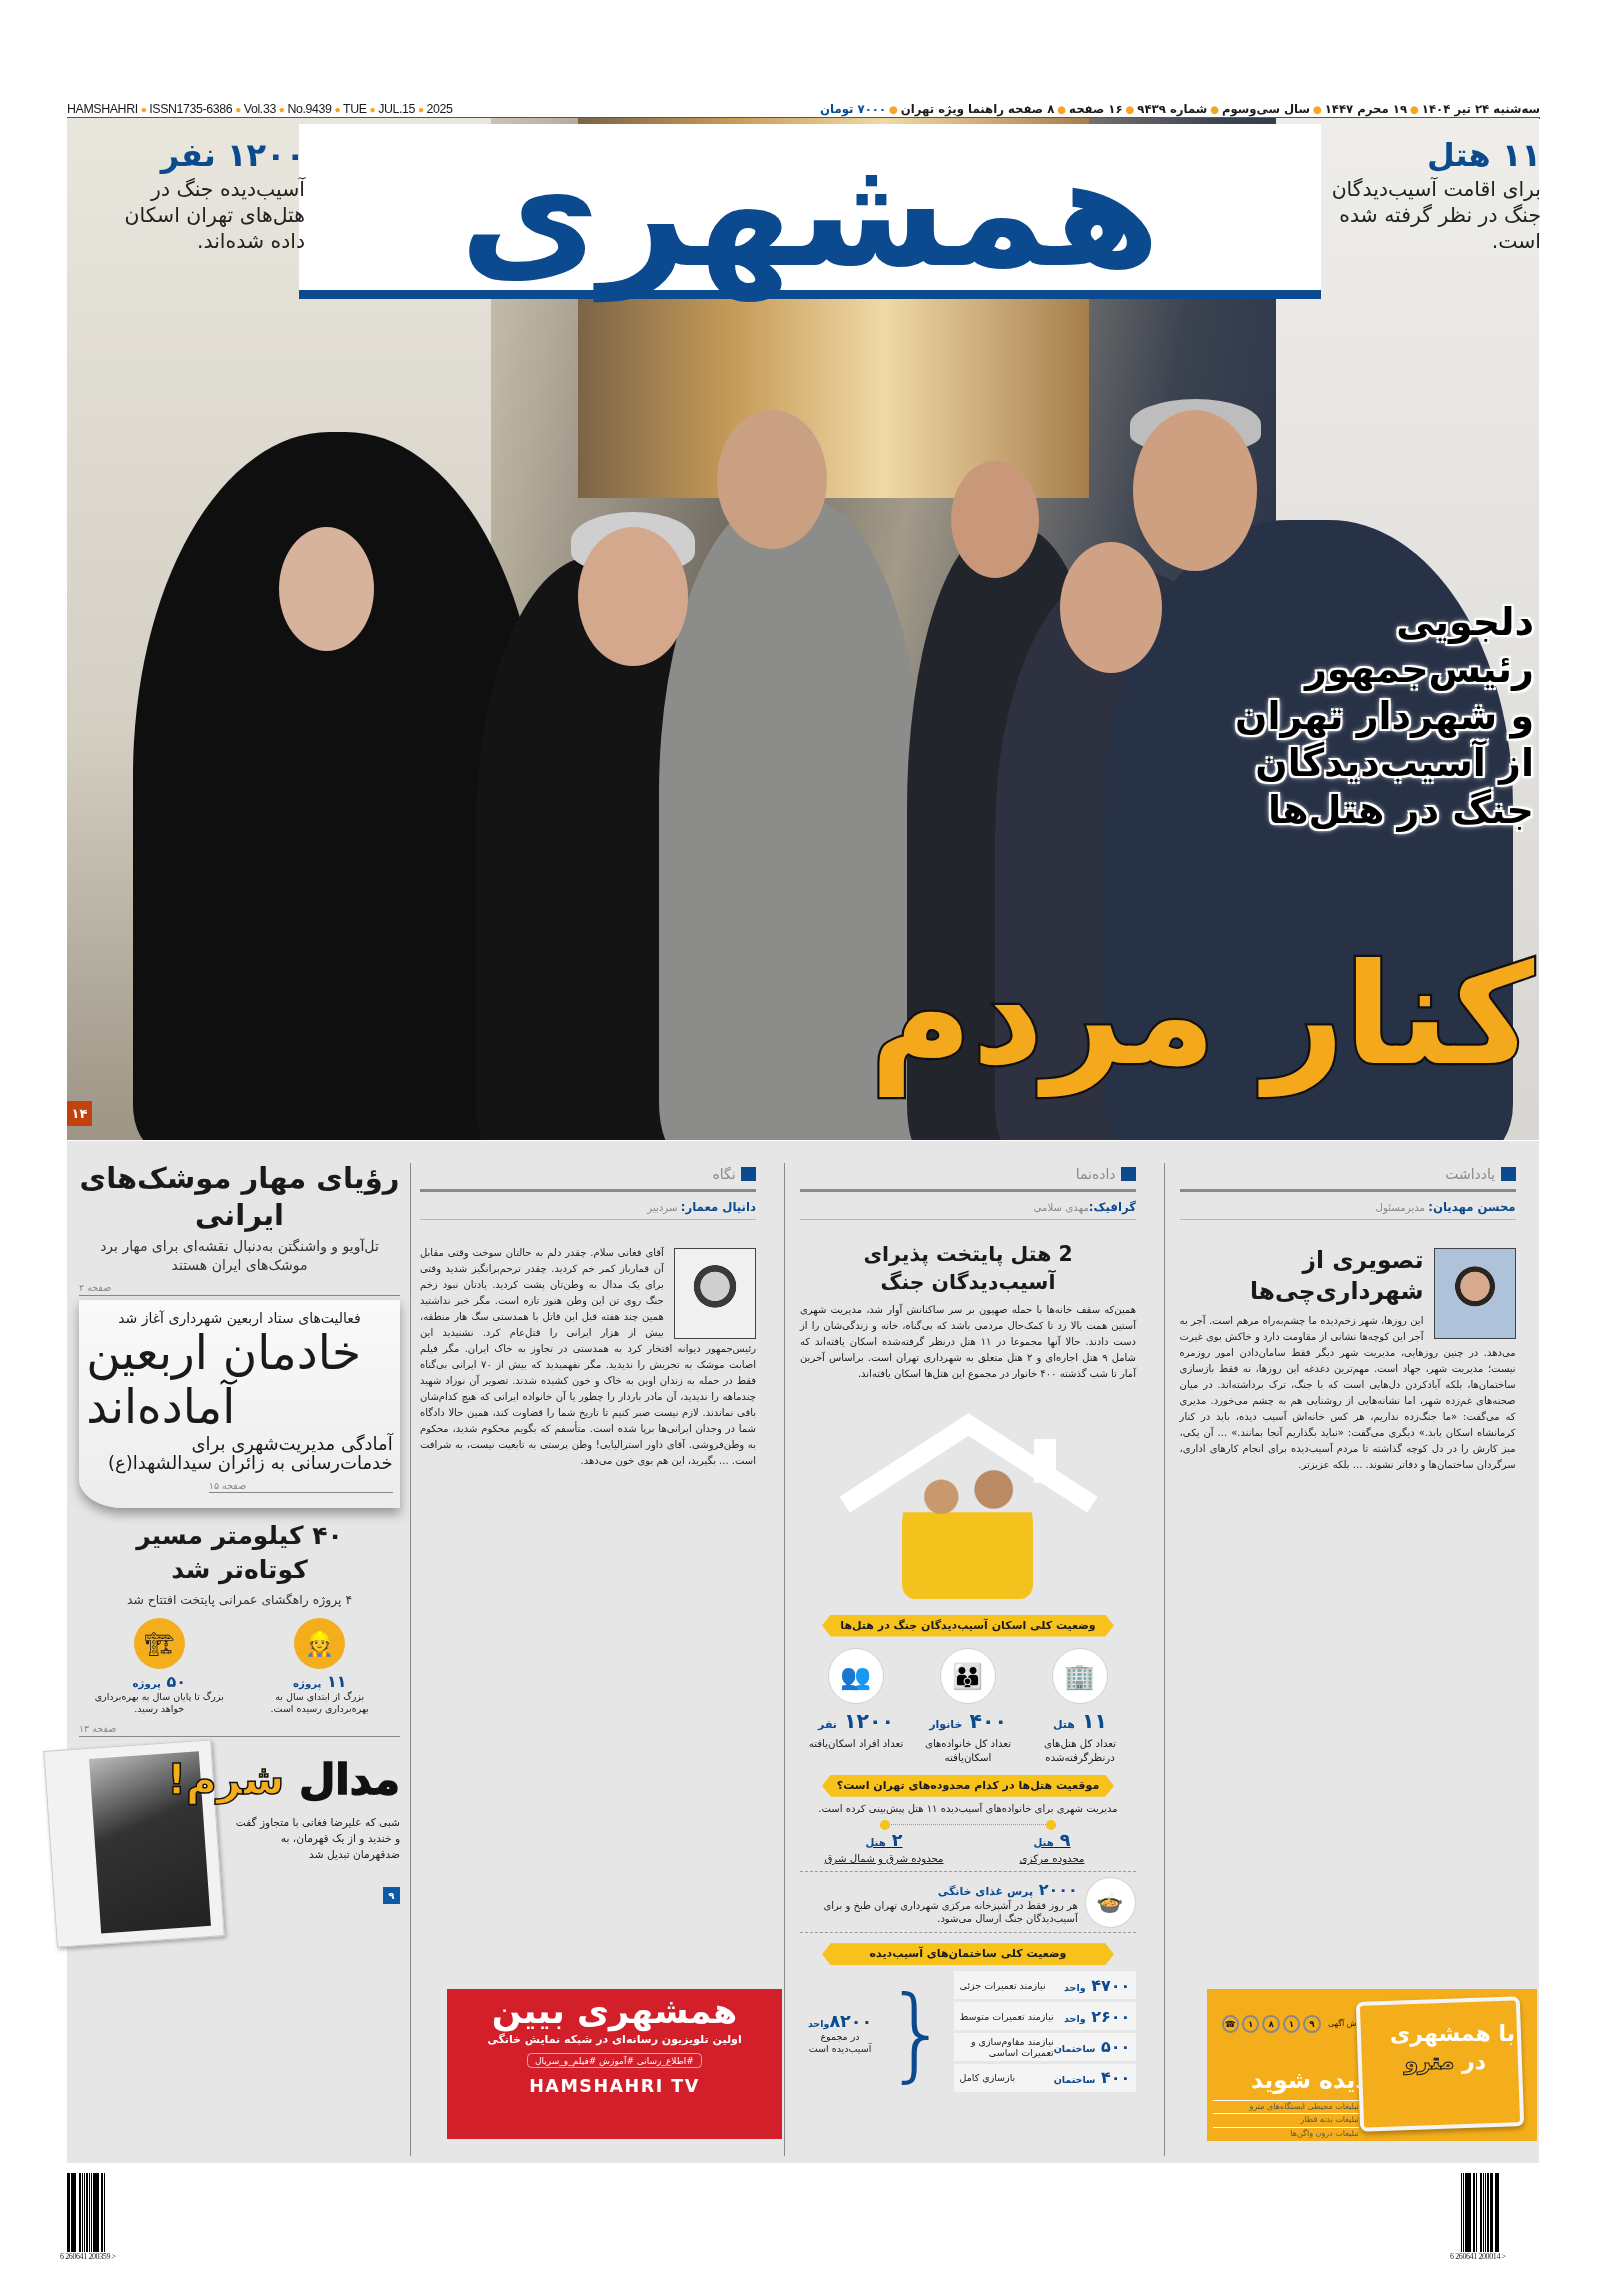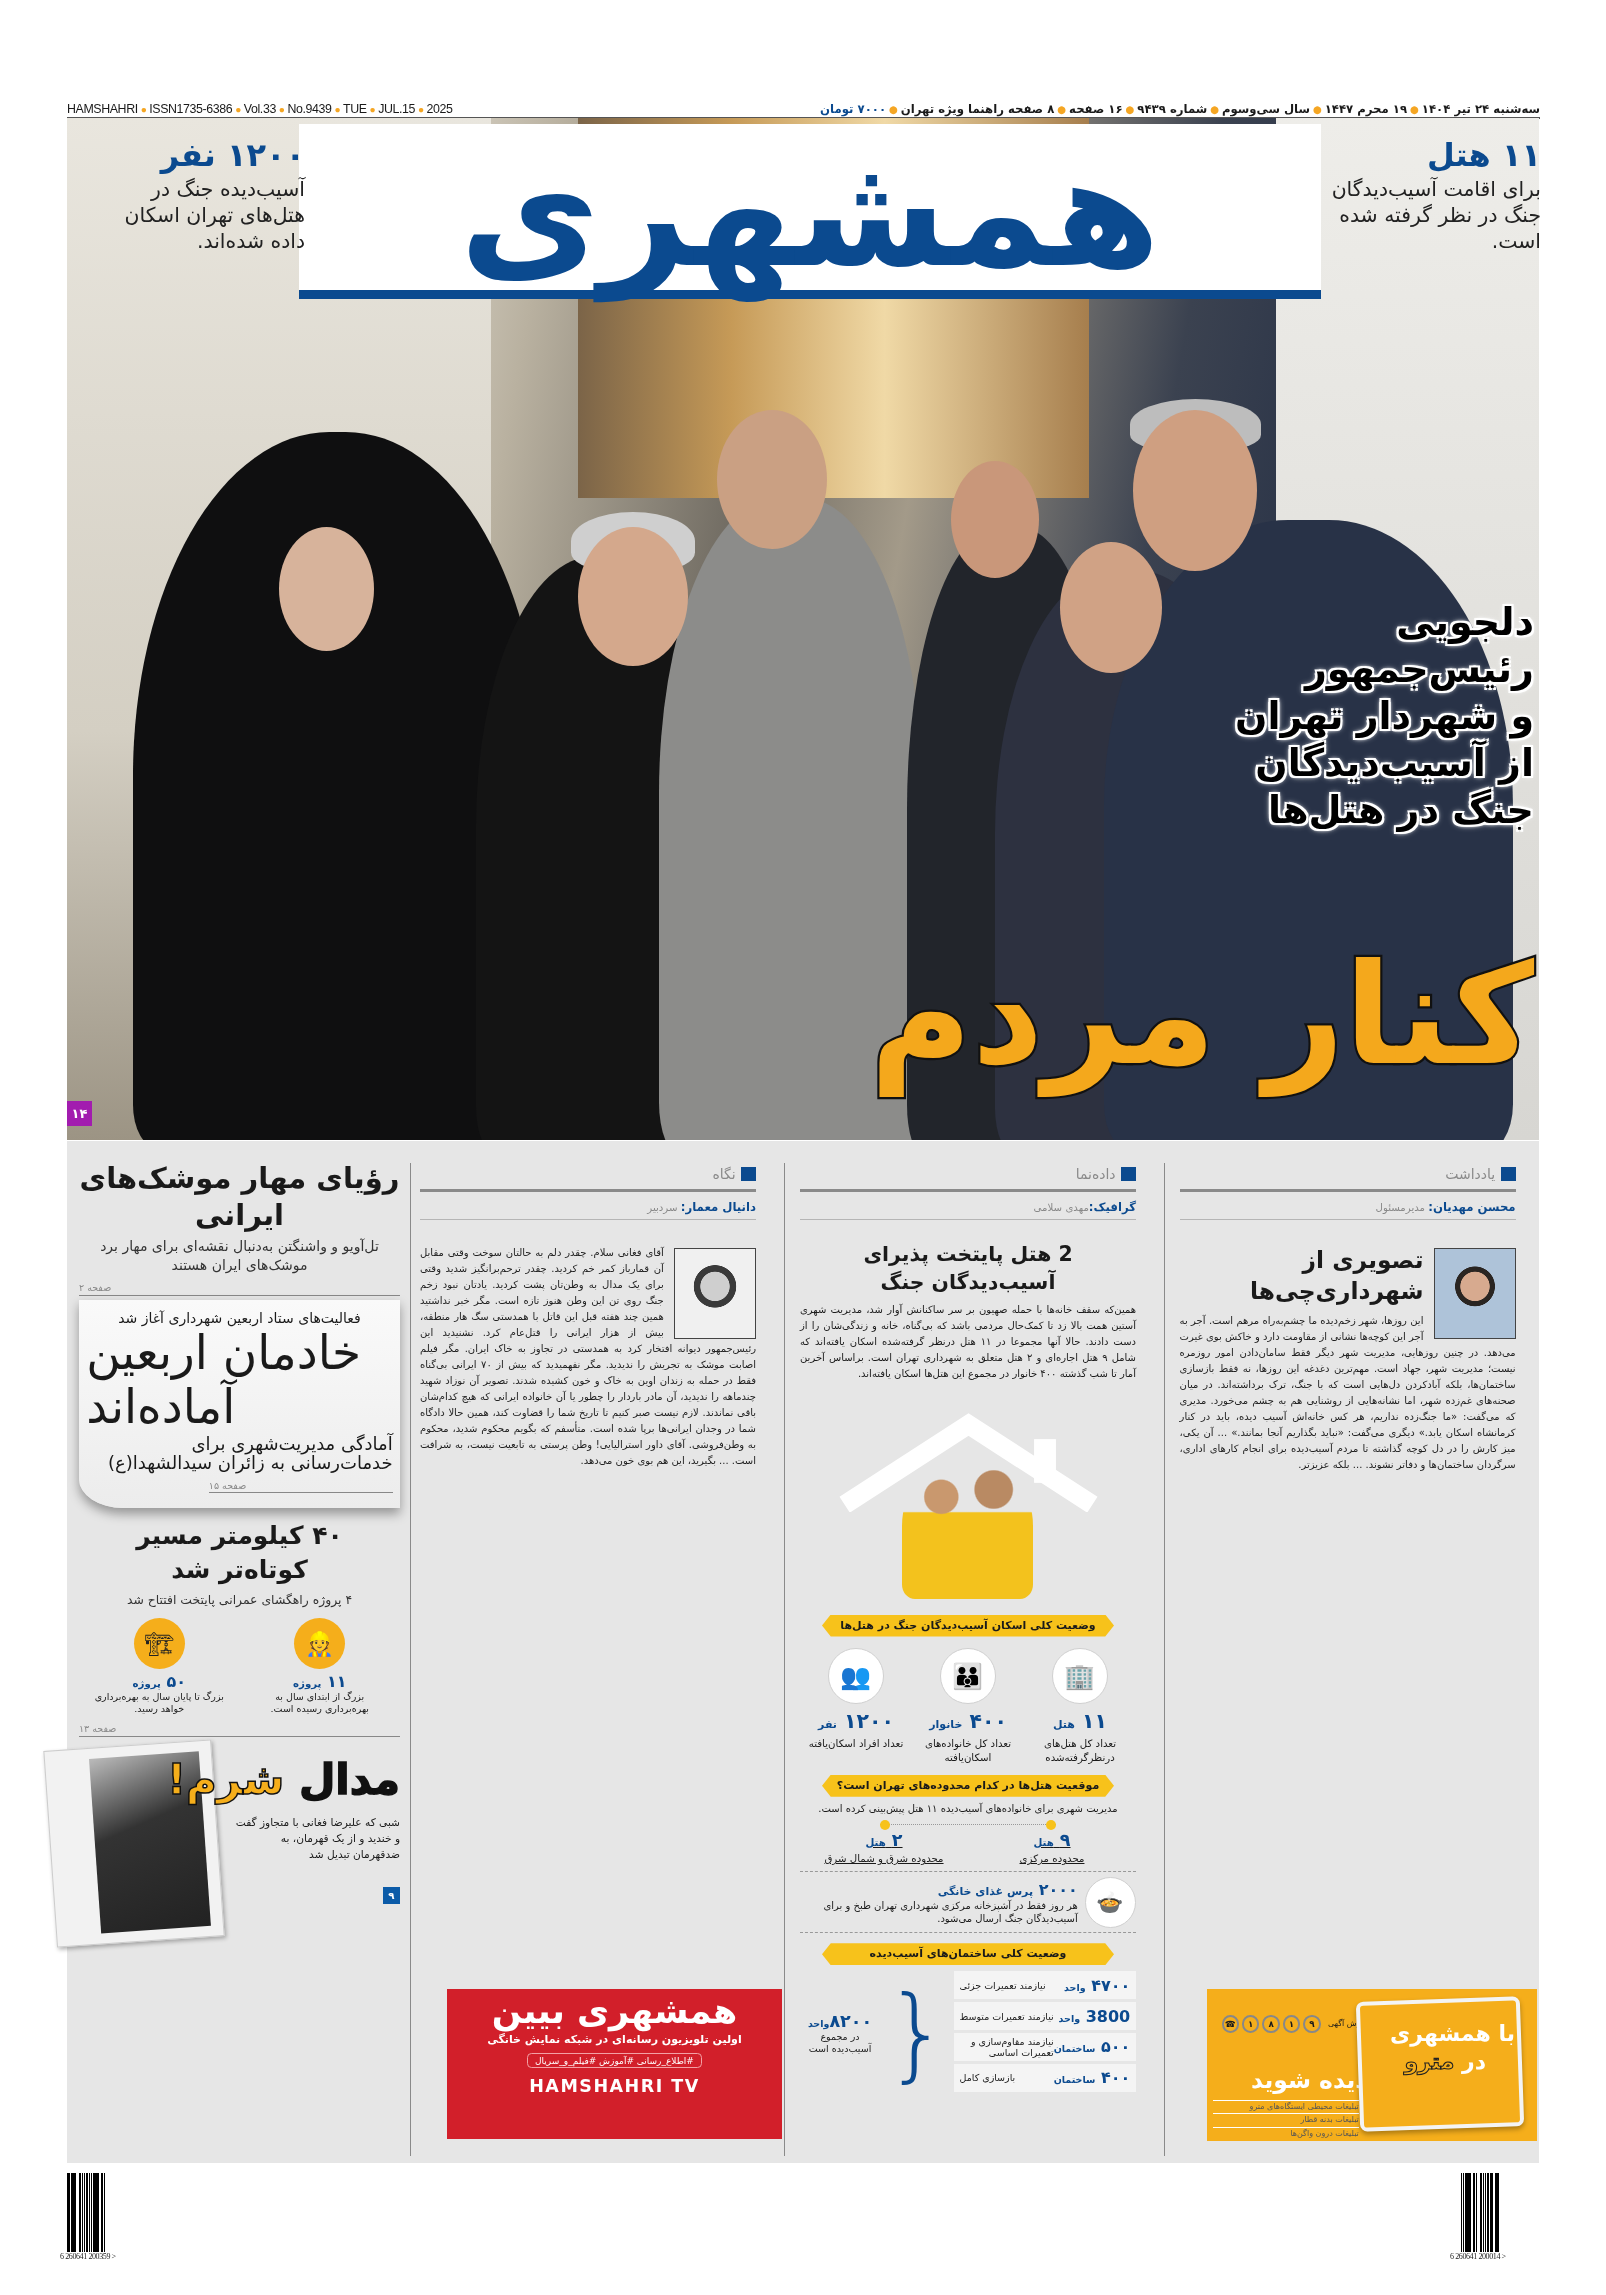--- a/index.html
+++ b/index.html
@@ -45,21 +45,21 @@
   .side-box { position: absolute; top: 135px; width: 219px; direction: rtl; text-align: right; }
   .side-box .big { font-weight: bold; color: #0b4a8f; font-size: 32px; line-height: 41px; }
   .side-box .txt { font-size: 20.4px; line-height: 26px; color: #222; }
   .side-right { left: 1322px; }
   .side-left { left: 86px; }
 
   .hero-kicker { position: absolute; right: 73px; top: 599px; direction: rtl; text-align: right; color: #000; font-weight: bold; font-size: 38px; line-height: 47px;
                  text-shadow: 0 0 4.4px #fff, 0 0 4.4px #fff, 0 0 7.3px #fff, 2.2px 2.2px 0 #fff, -2.2px -2.2px 0 #fff, 2.2px -2.2px 0 #fff, -2.2px 2.2px 0 #fff; }
   .hero-title { position: absolute; right: 73px; top: 942px; direction: rtl; color: #f4a81c; font-weight: bold; font-size: 139px; line-height: 146px;
                 -webkit-text-stroke: 4.4px #111; paint-order: stroke fill; letter-spacing: -2.9px; }
-  .page-badge { position: absolute; left: 67px; top: 1101px; width: 25px; height: 25px; background: #a21caf; color: #fff; font-size: 13px; font-weight: bold; display: flex; align-items: center; justify-content: center; }
+  .page-badge { position: absolute; left: 67px; top: 1101px; width: 25px; height: 25px; background: #c2410c; color: #fff; font-size: 13px; font-weight: bold; display: flex; align-items: center; justify-content: center; }
 
   
   .lower { position: absolute; left: 67px; top: 1141px; width: 1472px; height: 1022px; background: #e6e6e6; }
   .col { position: absolute; top: 22px; direction: rtl; }
   .col-rule { position: absolute; top: 22px; width: 1.5px; height: 993px; background: #8a8a8a; }
   .sec-head { display: flex; align-items: center; gap: 5.8px; height: 22px; font-size: 14px; color: #8a8a8a; }
   .sec-sq { width: 14.6px; height: 14.6px; background: #0b4a8f; }
   .sec-rule-thick { height: 2.9px; background: #8a8a8a; margin-top: 4.4px; }
   .byline { font-size: 10.2px; margin-top: 7.3px; height: 14.6px; }
   .byline b { color: #0b4a8f; font-size: 11.7px; }
@@ -307,21 +307,21 @@
     </div>
 
     <div class="ribbon" style="margin-top:10.2px">وضعیت کلی ساختمان‌های آسیب‌دیده</div>
     <div class="bld">
       <div class="bld-rows">
         <div class="bld-row">
             <span class="v"><span>۴۷۰۰</span> <small>واحد</small></span>
             <span class="l">نیازمند تعمیرات جزئی</span>
           </div>
         <div class="bld-row">
-            <span class="v"><span>3800</span> <small>واحد</small></span>
+            <span class="v"><span>۲۶۰۰</span> <small>واحد</small></span>
             <span class="l">نیازمند تعمیرات متوسط</span>
           </div>
         <div class="bld-row">
             <span class="v"><span>۵۰۰</span> <small>ساختمان</small></span>
             <span class="l">نیازمند مقاوم‌سازی و تعمیرات اساسی</span>
           </div>
         <div class="bld-row">
             <span class="v"><span>۴۰۰</span> <small>ساختمان</small></span>
             <span class="l">بازسازی کامل</span>
           </div>

